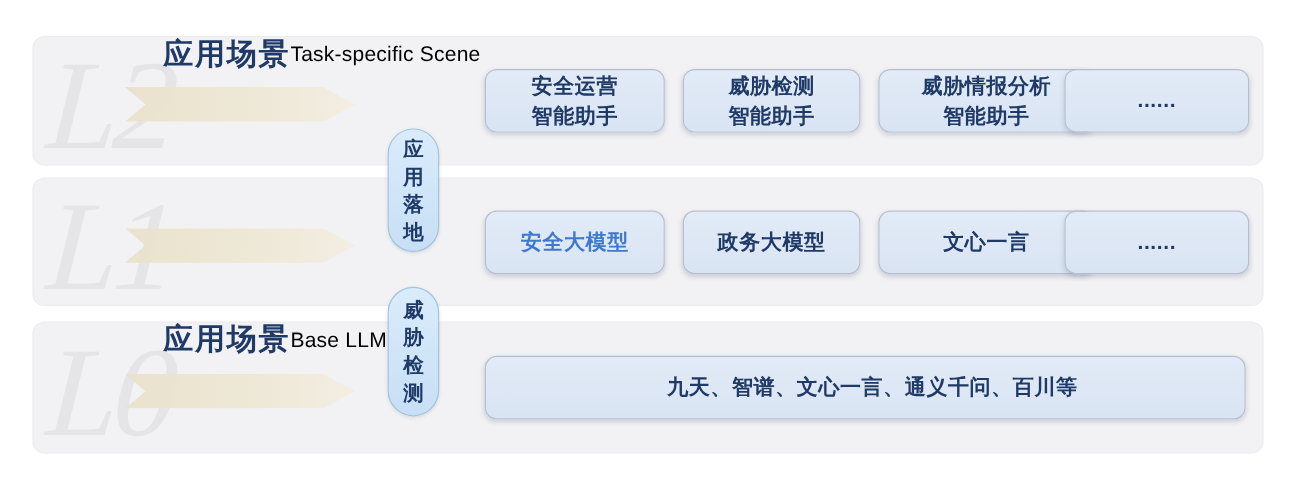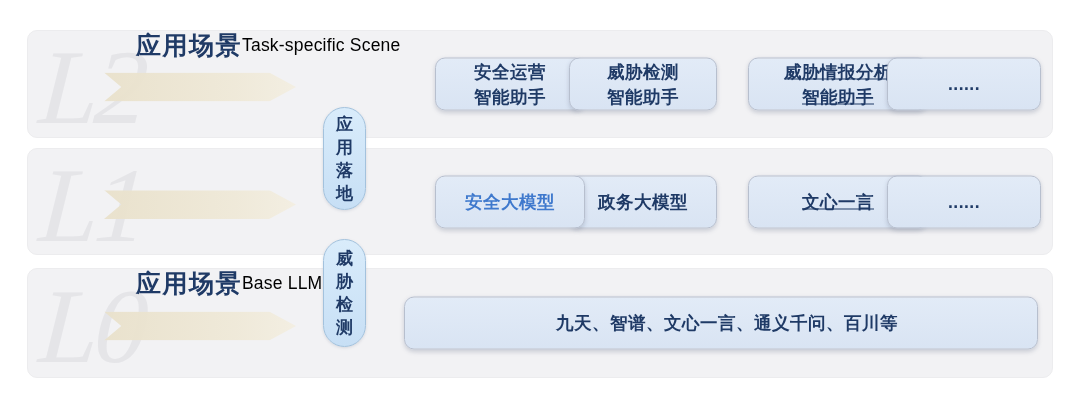--- a/index.html
+++ b/index.html
@@ -38,23 +38,23 @@
   }
   .box{
     position:absolute;top:50%;transform:translateY(-50%);height:53px;
     background:linear-gradient(180deg,#e2ebf7,#d9e4f3);
     border:1.5px solid #b7bfce;border-radius:10px;box-sizing:border-box;
     box-shadow:0 2px 4px rgba(100,110,135,.28);
     display:flex;align-items:center;justify-content:center;text-align:center;
     color:#1f3a66;font-size:17.5px;font-weight:600;line-height:1.4;
     white-space:pre-line;z-index:2;letter-spacing:.5px;
   }
-  .col1{left:376px;width:150px;margin-left:31px;}
+  .col1{left:376px;width:150px;}
   .col2{left:541px;width:148px;}
-  .col3{left:720px;width:180px;text-decoration:underline;}
+  .col3{left:704px;width:180px;}
   .col4{left:859px;width:154px;}
   .wide{left:376px;width:634px;padding-left:12px;}
   .box.highlight{color:#3f79cd;}
   .pill{
     position:absolute;left:323px;width:43px;border-radius:22px;
     background:linear-gradient(180deg,#d9ecfb,#c7dff5);
     border:1px solid #a3c2dd;box-sizing:border-box;
     display:flex;align-items:center;justify-content:center;
     color:#1f3a66;font-size:17px;font-weight:600;z-index:5;
     box-shadow:0 1px 3px rgba(100,110,135,.2);

